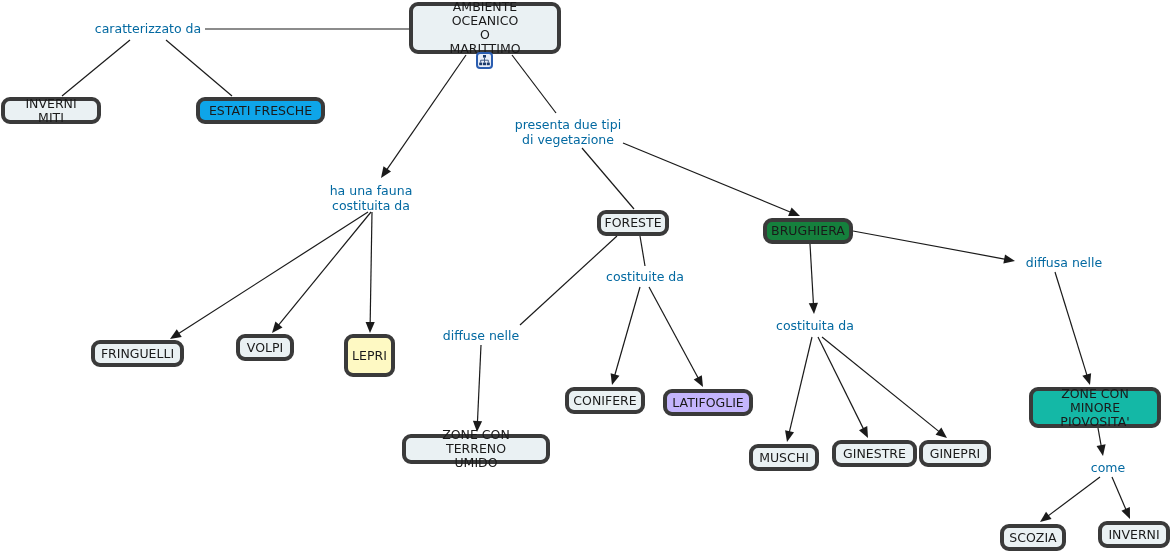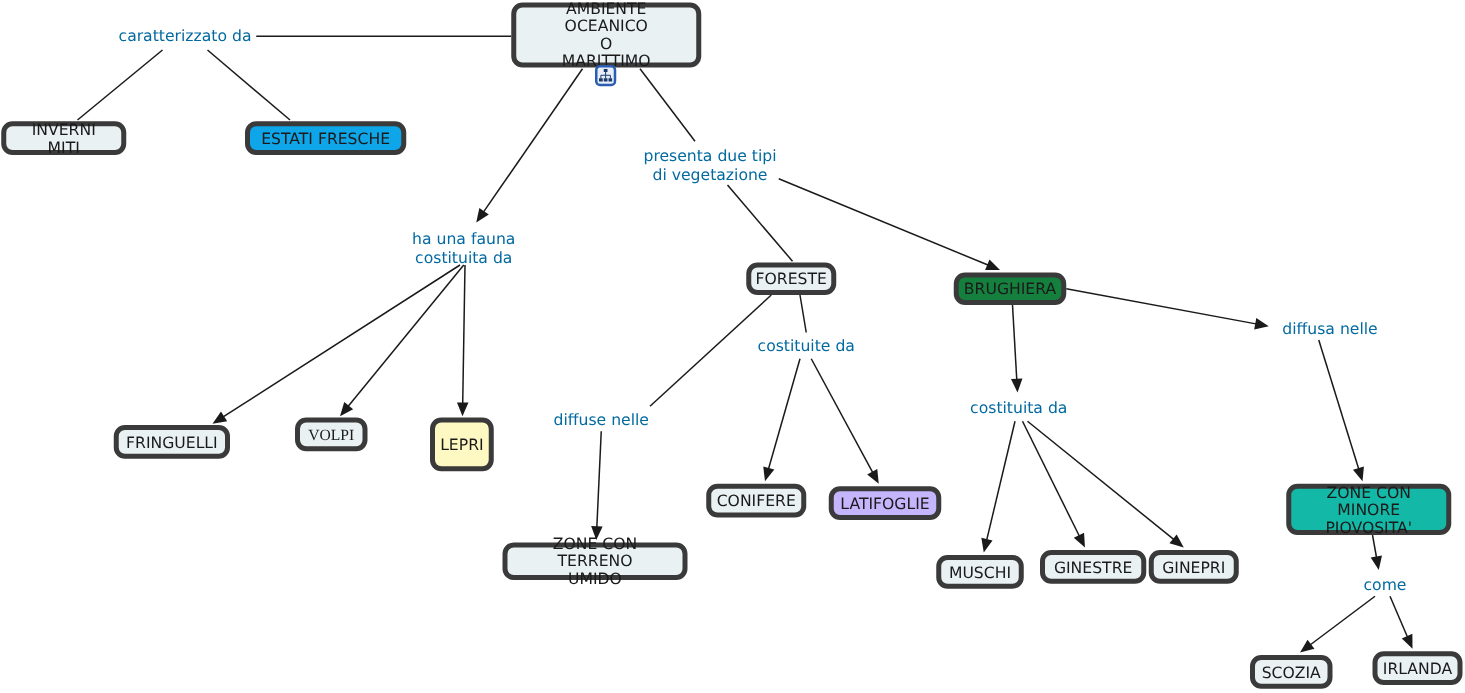--- a/index.html
+++ b/index.html
@@ -162,35 +162,35 @@
       </g>
     </svg>
 
   <div id="nodes-layer">
       <div class="node" style="left: 409px; top: 2px; width: 152px; height: 52px; background: rgb(234, 241, 243); border-color: rgb(58, 58, 58);">AMBIENTE OCEANICO
 O
 MARITTIMO</div>
       <div class="node" style="left: 1px; top: 97px; width: 100px; height: 27px; background: rgb(234, 241, 243); border-color: rgb(58, 58, 58);">INVERNI MITI</div>
       <div class="node" style="left: 196px; top: 97px; width: 129px; height: 27px; background: #0ea5e9; border-color: rgb(58, 58, 58);">ESTATI FRESCHE</div>
       <div class="node" style="left: 91px; top: 340px; width: 93px; height: 27px; background: rgb(234, 241, 243); border-color: rgb(58, 58, 58);">FRINGUELLI</div>
-      <div class="node" style="left: 236px; top: 334px; width: 58px; height: 27px; background: rgb(234, 241, 243); border-color: rgb(58, 58, 58); font-family: Liberation Serif, serif;">VOLPI</div>
+      <div class="node" style="left: 236px; top: 334px; width: 58px; height: 27px; background: rgb(234, 241, 243); border-color: rgb(58, 58, 58);">VOLPI</div>
       <div class="node" style="left: 344px; top: 334px; width: 51px; height: 43px; background: #fef9c3; border-color: rgb(58, 58, 58);">LEPRI</div>
       <div class="node" style="left: 597px; top: 210px; width: 72px; height: 26px; background: rgb(234, 241, 243); border-color: rgb(58, 58, 58);">FORESTE</div>
       <div class="node" style="left: 763px; top: 218px; width: 90px; height: 26px; background: #15803d; border-color: rgb(58, 58, 58);">BRUGHIERA</div>
       <div class="node" style="left: 402px; top: 434px; width: 148px; height: 30px; background: rgb(234, 241, 243); border-color: rgb(58, 58, 58);">ZONE CON TERRENO
 UMIDO</div>
       <div class="node" style="left: 565px; top: 387px; width: 80px; height: 27px; background: rgb(234, 241, 243); border-color: rgb(58, 58, 58);">CONIFERE</div>
       <div class="node" style="left: 663px; top: 389px; width: 90px; height: 27px; background: #c4b5fd; border-color: rgb(58, 58, 58);">LATIFOGLIE</div>
       <div class="node" style="left: 749px; top: 444px; width: 70px; height: 27px; background: rgb(234, 241, 243); border-color: rgb(58, 58, 58);">MUSCHI</div>
       <div class="node" style="left: 832px; top: 440px; width: 85px; height: 27px; background: rgb(234, 241, 243); border-color: rgb(58, 58, 58);">GINESTRE</div>
       <div class="node" style="left: 919px; top: 440px; width: 72px; height: 27px; background: rgb(234, 241, 243); border-color: rgb(58, 58, 58);">GINEPRI</div>
       <div class="node" style="left: 1029px; top: 387px; width: 132px; height: 41px; background: #14b8a6; border-color: rgb(58, 58, 58);">ZONE CON MINORE
 PIOVOSITA'</div>
       <div class="node" style="left: 1000px; top: 524px; width: 66px; height: 27px; background: rgb(234, 241, 243); border-color: rgb(58, 58, 58);">SCOZIA</div>
-      <div class="node" style="left: 1098px; top: 521px; width: 72px; height: 27px; background: rgb(234, 241, 243); border-color: rgb(58, 58, 58);">IRLANDA</div>
+      <div class="node" style="left: 1098px; top: 521px; width: 72px; height: 27px; background: rgb(234, 241, 243); border-color: rgb(58, 58, 58);">INVERNI</div>
     </div>
   <div id="labels-layer">
       <div class="linklabel" style="left: 92px; top: 21px; width: 112px;">caratterizzato da</div>
       <div class="linklabel" style="left: 508px; top: 117px; width: 120px;">presenta due tipi
 di vegetazione</div>
       <div class="linklabel" style="left: 327px; top: 183px; width: 88px;">ha una fauna
 costituita da</div>
       <div class="linklabel" style="left: 604px; top: 269px; width: 82px;">costituite da</div>
       <div class="linklabel" style="left: 441px; top: 328px; width: 80px;">diffuse nelle</div>
       <div class="linklabel" style="left: 775px; top: 318px; width: 80px;">costituita da</div>

